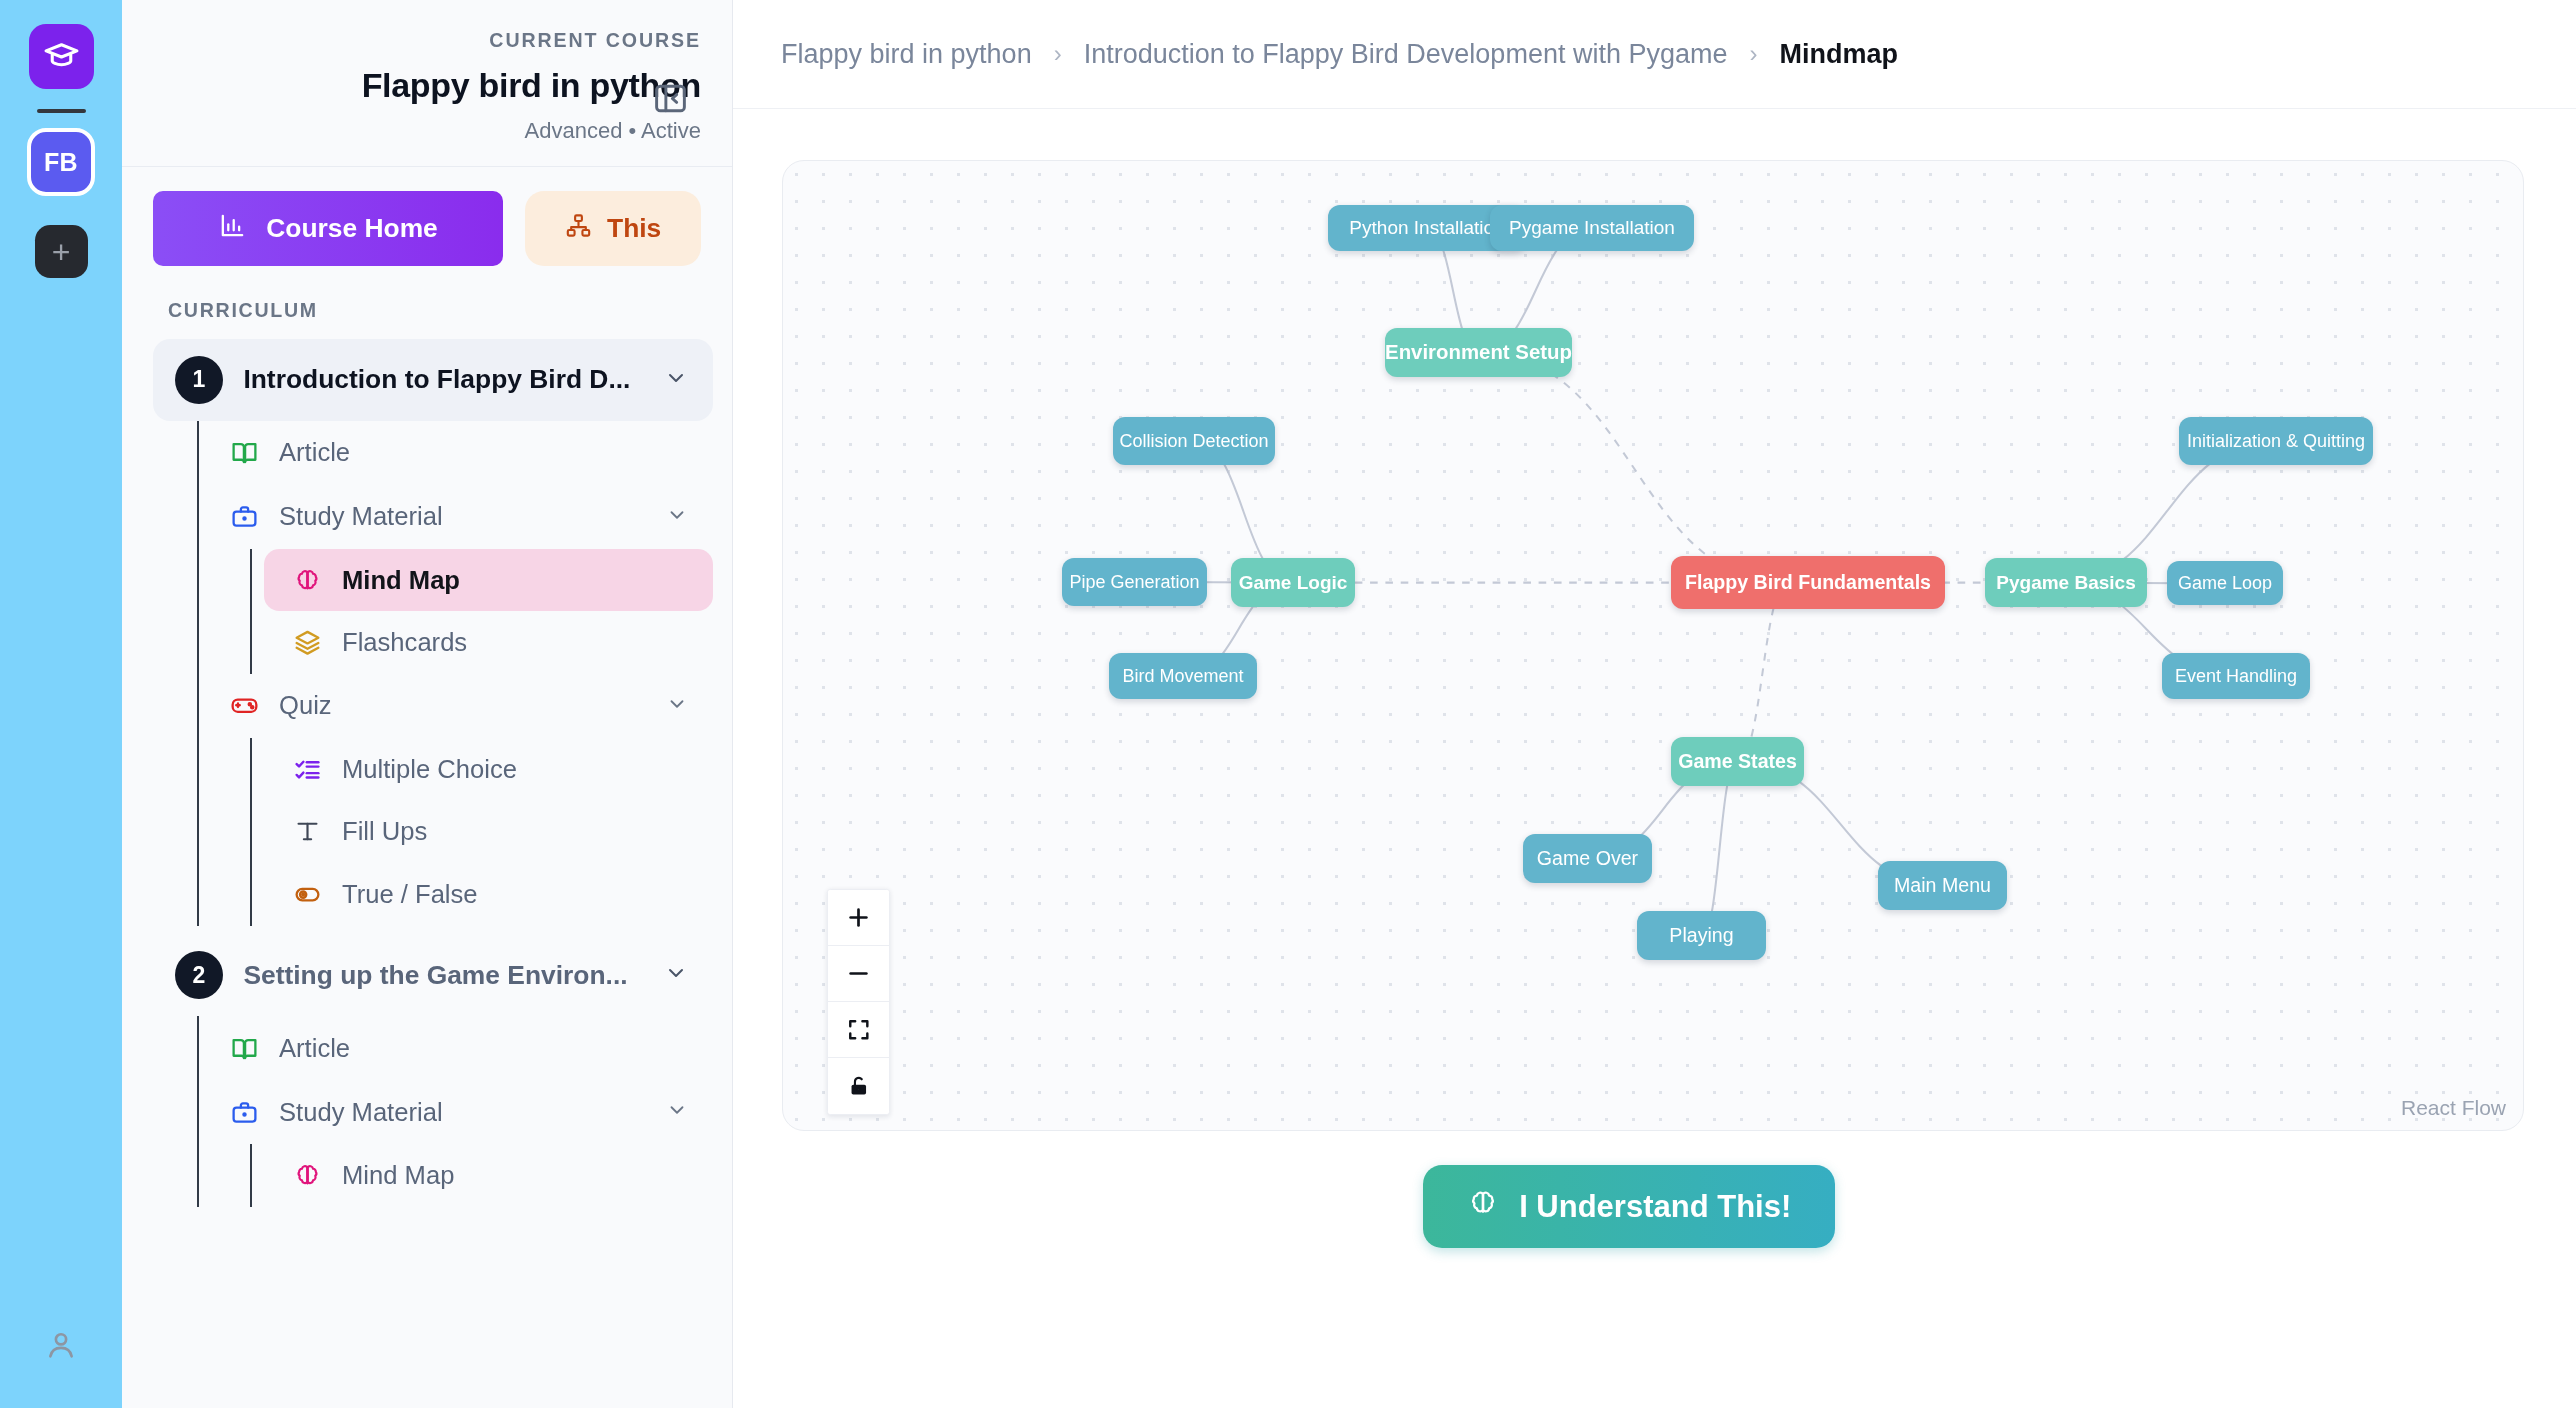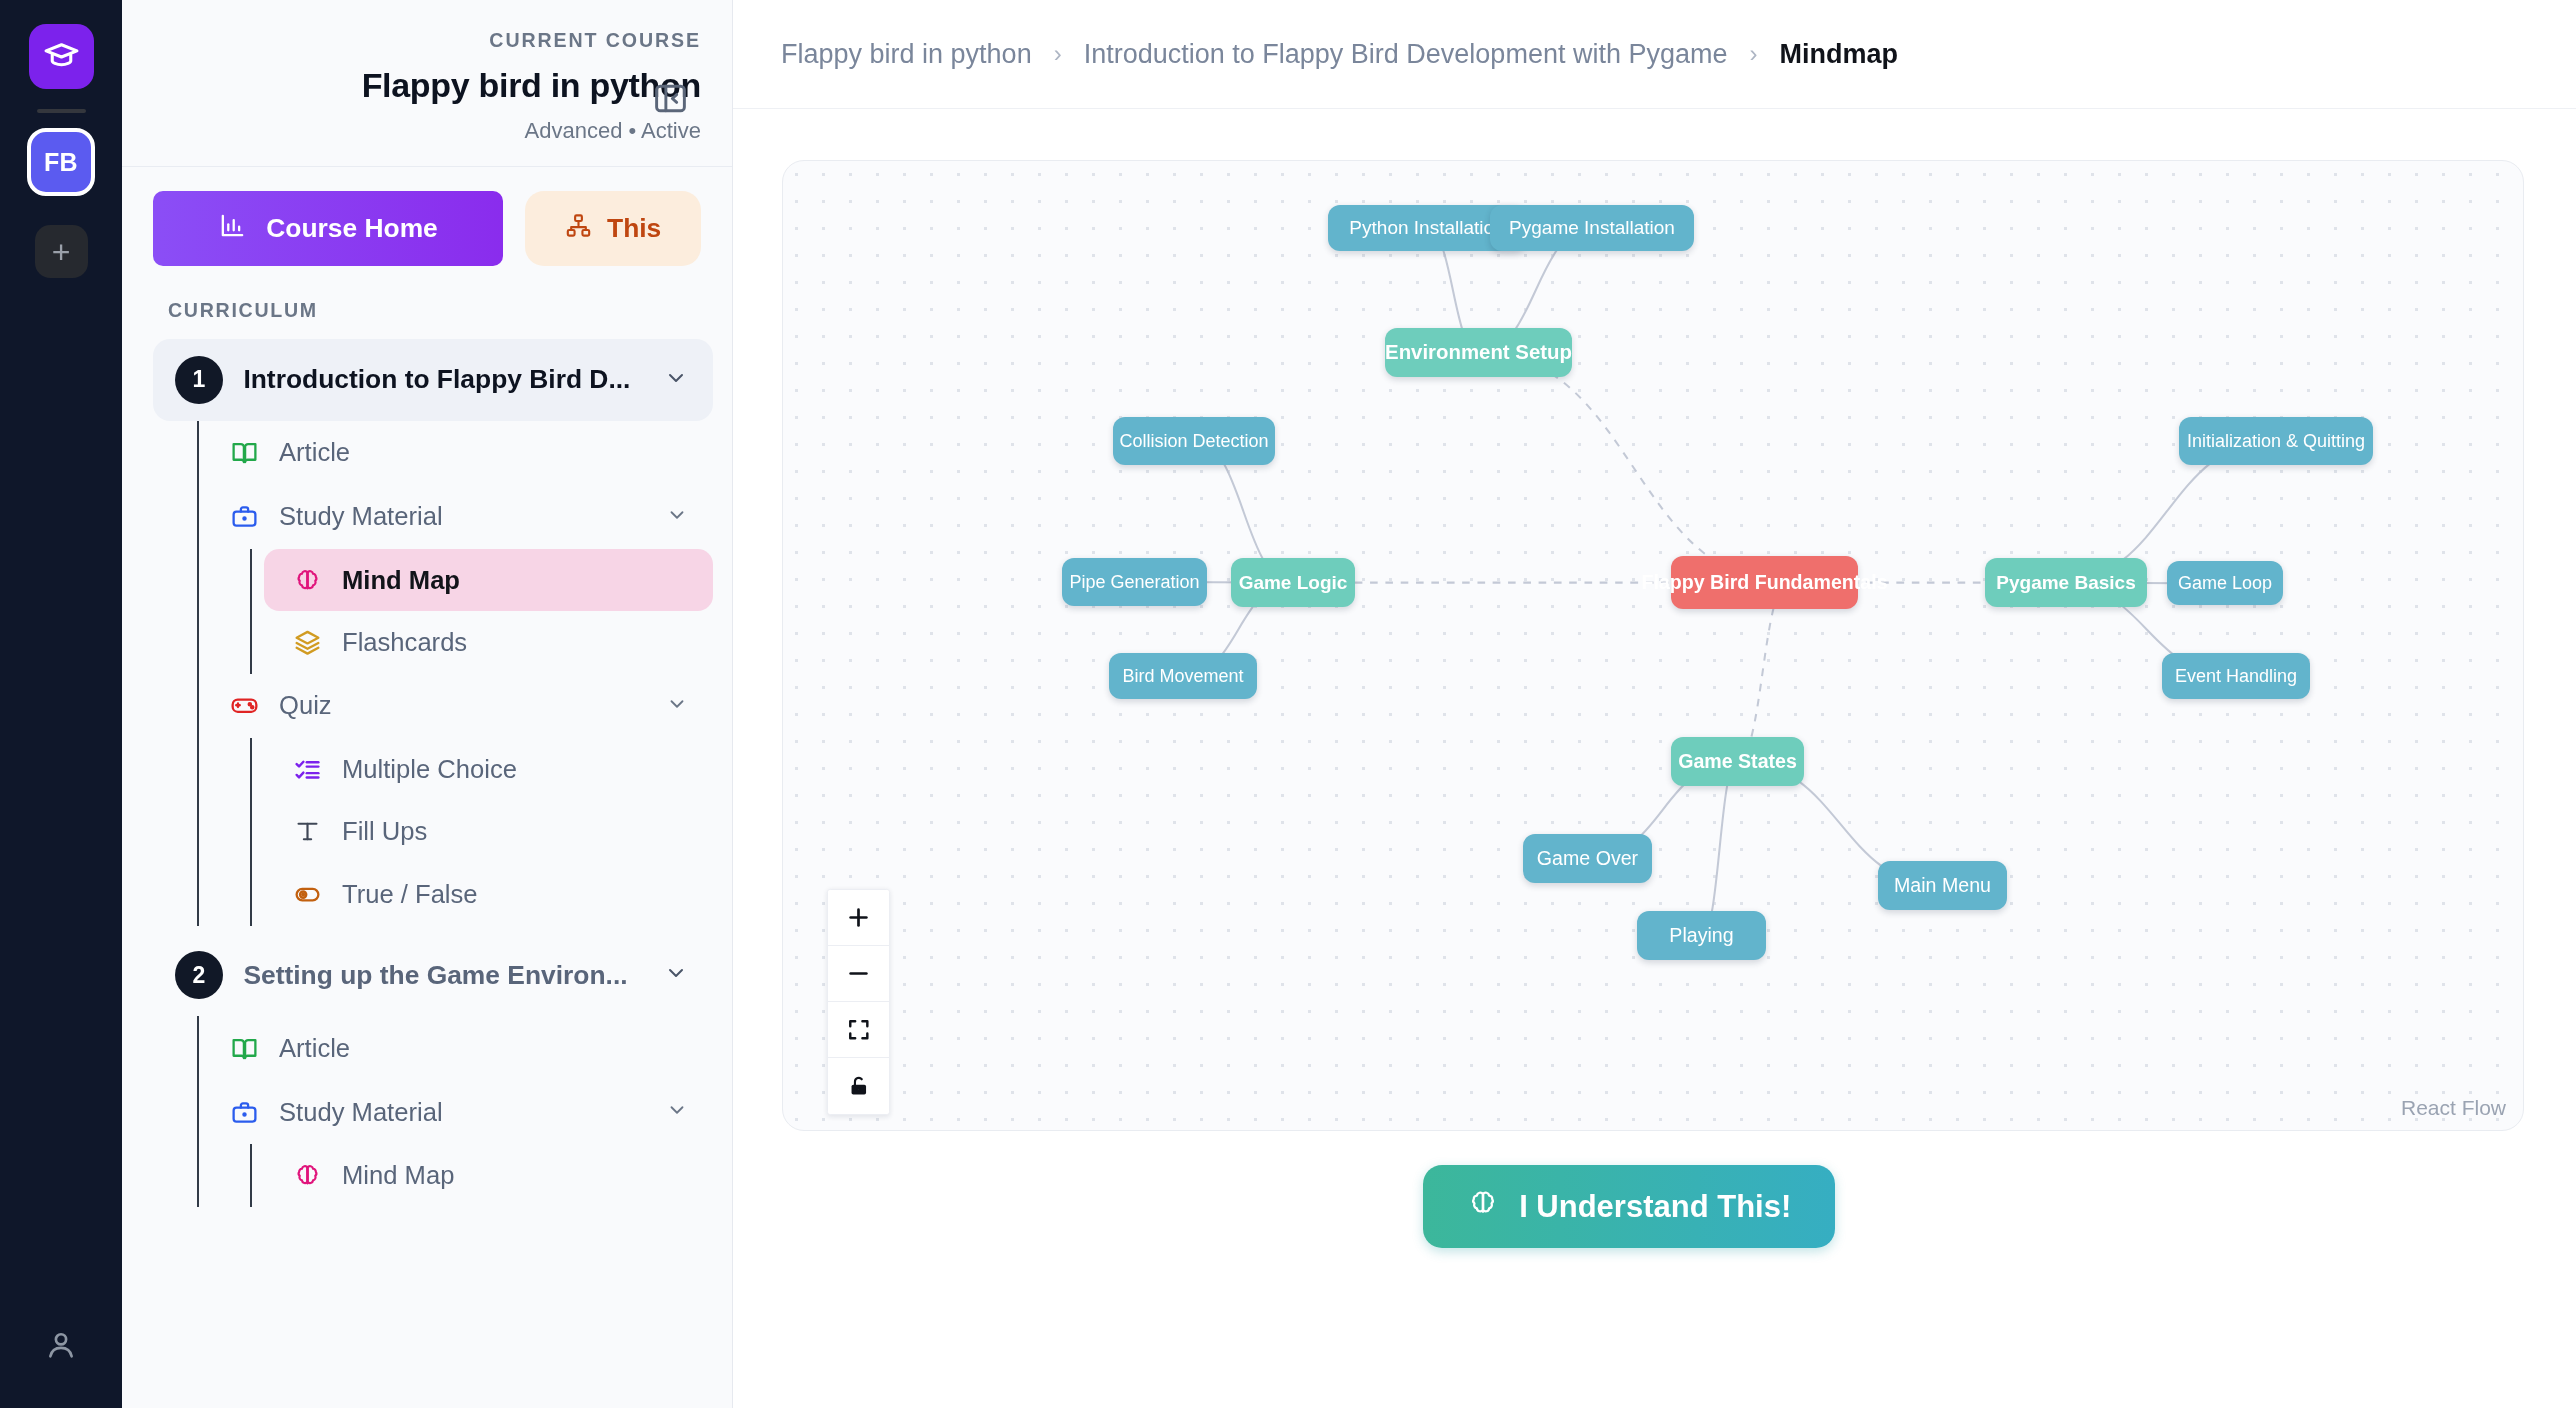--- a/index.html
+++ b/index.html
@@ -5,21 +5,21 @@
   * { box-sizing: border-box; margin: 0; padding: 0; }
   html, body {
     width: 2576px; height: 1409px;
     font-family: "Liberation Sans", sans-serif;
     background: #ffffff; overflow: hidden;
   }
   .app { display: flex; width: 2576px; height: 1409px; }
 
   
   .rail {
-    width: 122px; height: 100%; background: #0f172a;
+    width: 122px; height: 100%; background: #7dd3fc;
     display: flex; flex-direction: column; align-items: center;
     padding-top: 24px; flex: 0 0 122px; position: relative;
   }
   .rail-logo {
     width: 65px; height: 65px; border-radius: 17px;
     background: #7c22ec; display: flex; align-items: center; justify-content: center;
   }
   .rail-sep { width: 49px; height: 4.3px; border-radius: 2.6px; background: #34373d; margin: 19.6px 0 15.3px; }
   .rail-avatar-wrap {
     width: 68px; height: 68px; border-radius: 19px; border: 4.3px solid #ffffff;
@@ -428,21 +428,21 @@
             <path d="M1120,705 C1241,705 1241,851 1362,851" fill="none" stroke="#c3c9d6" stroke-width="2.4"></path>
           </svg>
         <div id="nodes">
             <div class="node blue" style="left: 545px; top: 44px; width: 198px; height: 46px; font-size: 19px;">Python Installation</div>
             <div class="node blue" style="left: 707px; top: 44px; width: 204px; height: 46px; font-size: 19px;">Pygame Installation</div>
             <div class="node green" style="left: 602px; top: 167px; width: 187px; height: 49px; font-size: 20.4px;">Environment Setup</div>
             <div class="node blue" style="left: 330px; top: 256px; width: 162px; height: 48px; font-size: 18px;">Collision Detection</div>
             <div class="node blue" style="left: 1396px; top: 256px; width: 194px; height: 48px; font-size: 18px;">Initialization &amp; Quitting</div>
             <div class="node blue" style="left: 279px; top: 397px; width: 145px; height: 48px; font-size: 18px;">Pipe Generation</div>
             <div class="node green" style="left: 448px; top: 397px; width: 124px; height: 49px; font-size: 19px;">Game Logic</div>
-            <div class="node red" style="left: 888px; top: 395px; width: 187px; height: 53px; font-size: 19.6px;">Flappy Bird Fundamentals</div>
+            <div class="node red" style="left: 888px; top: 395px; width: 274px; height: 53px; font-size: 19.6px;">Flappy Bird Fundamentals</div>
             <div class="node green" style="left: 1202px; top: 397px; width: 162px; height: 49px; font-size: 19px;">Pygame Basics</div>
             <div class="node blue" style="left: 1384px; top: 400px; width: 116px; height: 44px; font-size: 18px;">Game Loop</div>
             <div class="node blue" style="left: 326px; top: 492px; width: 148px; height: 46px; font-size: 18px;">Bird Movement</div>
             <div class="node blue" style="left: 1379px; top: 492px; width: 148px; height: 46px; font-size: 18px;">Event Handling</div>
             <div class="node green" style="left: 888px; top: 576px; width: 133px; height: 49px; font-size: 19.6px;">Game States</div>
             <div class="node blue" style="left: 740px; top: 673px; width: 129px; height: 49px; font-size: 19.6px;">Game Over</div>
             <div class="node blue" style="left: 1095px; top: 700px; width: 129px; height: 49px; font-size: 19.6px;">Main Menu</div>
             <div class="node blue" style="left: 854px; top: 750px; width: 129px; height: 49px; font-size: 19.6px;">Playing</div>
           </div>
 

